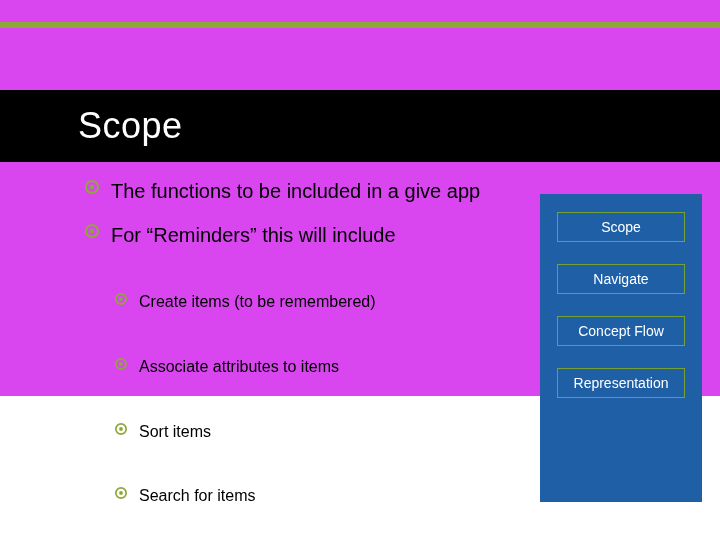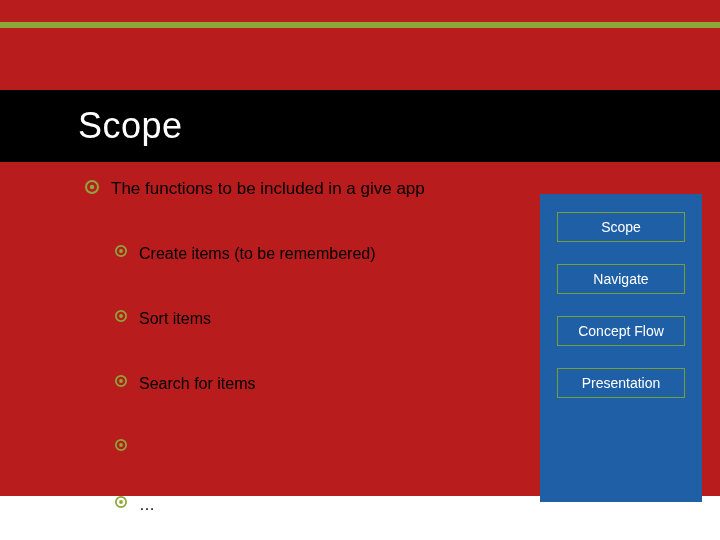--- a/index.html
+++ b/index.html
@@ -1,24 +1,24 @@
 <!DOCTYPE html>
 <html><head>
 <meta charset="utf-8">
 <style>
   * { margin: 0; padding: 0; box-sizing: border-box; }
   html, body { width: 720px; height: 540px; background: #fff; font-family: Arial, Helvetica, sans-serif; }
-  .slide { position: relative; width: 720px; height: 496px; background: #b91c1c; }
+  .slide { position: relative; width: 720px; height: 396px; background: #d946ef; }
   .accent-bar { position: absolute; top: 22px; left: 0; width: 720px; height: 6px; background: #8fa63b; }
   .title-band { position: absolute; top: 90px; left: 0; width: 720px; height: 72px; background: #000; display: flex; align-items: center; }
   .title-text { color: #fff; font-size: 36px; font-weight: 400; margin-left: 78px; letter-spacing: 0.5px; }
   .content { position: absolute; top: 178px; left: 85px; width: 400px; color: #000; }
   .lvl1 { display: flex; align-items: flex-start; margin-bottom: 18px; }
   .lvl1 .bullet { flex-shrink: 0; margin-right: 12px; margin-top: 2px; }
-  .lvl1 .text { font-size: 17px; line-height: 1.3; }
+  .lvl1 .text { font-size: 20px; line-height: 1.3; }
   .lvl2 { display: flex; align-items: flex-start; margin-left: 30px; margin-bottom: 7px; margin-top: 44px; }
   .lvl2 .bullet { flex-shrink: 0; margin-right: 12px; margin-top: 1px; }
   .lvl2 .text { font-size: 16px; line-height: 1.3; }
   .bullet svg { display: block; }
   .side-panel { position: absolute; top: 194px; right: 18px; width: 162px; height: 308px; background: #1e5fa6; display: flex; flex-direction: column; align-items: center; padding-top: 18px; gap: 22px; }
   .side-box { width: 128px; height: 30px; border: 1.5px solid #769f34; background: transparent; display: flex; align-items: center; justify-content: center; color: #fff; font-size: 14px; }
 </style>
 </head>
 <body>
 
@@ -33,29 +33,47 @@
     <div class="lvl1">
       <span class="bullet">
         <svg width="14" height="14" viewBox="0 0 14 14">
             <circle cx="7" cy="7" r="6" fill="none" stroke="#8fa63b" stroke-width="2"></circle>
             <circle cx="7" cy="7" r="2.2" fill="#8fa63b"></circle>
           </svg>
       </span>
       <span class="text">The functions to be included in a give app</span>
     </div>
 
+    <div class="lvl1">
+      <span class="bullet">
+        <svg width="14" height="14" viewBox="0 0 14 14">
+            <circle cx="7" cy="7" r="6" fill="none" stroke="#8fa63b" stroke-width="2"></circle>
+            <circle cx="7" cy="7" r="2.2" fill="#8fa63b"></circle>
+          </svg>
+      </span>
+      <span class="text">For “Reminders” this will include</span>
+    </div>
 
     <div class="lvl2">
       <span class="bullet">
         <svg width="12" height="12" viewBox="0 0 14 14">
             <circle cx="7" cy="7" r="6" fill="none" stroke="#8fa63b" stroke-width="2"></circle>
             <circle cx="7" cy="7" r="2.2" fill="#8fa63b"></circle>
           </svg>
       </span>
       <span class="text">Create items (to be remembered)</span>
+    </div>
+    <div class="lvl2">
+      <span class="bullet">
+        <svg width="12" height="12" viewBox="0 0 14 14">
+            <circle cx="7" cy="7" r="6" fill="none" stroke="#8fa63b" stroke-width="2"></circle>
+            <circle cx="7" cy="7" r="2.2" fill="#8fa63b"></circle>
+          </svg>
+      </span>
+      <span class="text">Associate attributes to items</span>
     </div>
     <div class="lvl2">
       <span class="bullet">
         <svg width="12" height="12" viewBox="0 0 14 14">
             <circle cx="7" cy="7" r="6" fill="none" stroke="#8fa63b" stroke-width="2"></circle>
             <circle cx="7" cy="7" r="2.2" fill="#8fa63b"></circle>
           </svg>
       </span>
       <span class="text">Sort items</span>
     </div>
@@ -84,15 +102,15 @@
           </svg>
       </span>
       <span class="text">…</span>
     </div>
   </div>
 
   <div class="side-panel">
     <div class="side-box">Scope</div>
     <div class="side-box">Navigate</div>
     <div class="side-box">Concept Flow</div>
-    <div class="side-box">Presentation</div>
+    <div class="side-box">Representation</div>
   </div>
 </div>
 
 </body></html>

